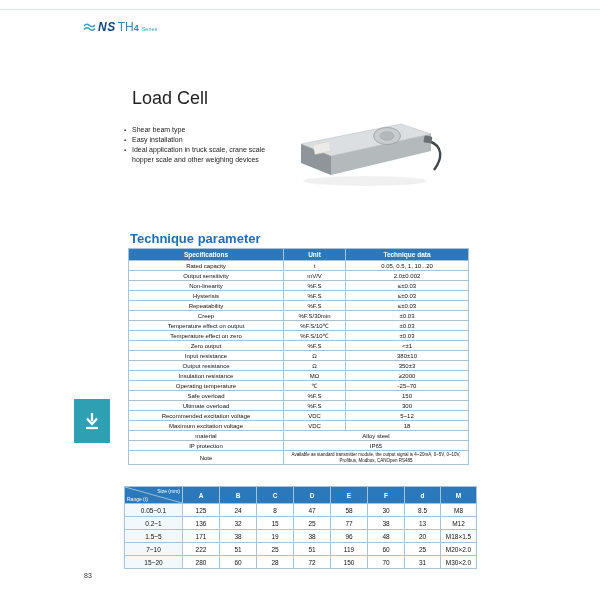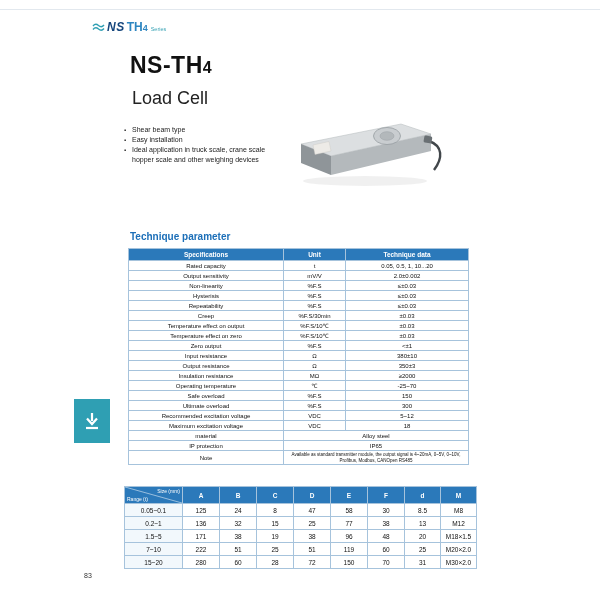--- a/index.html
+++ b/index.html
@@ -3,42 +3,42 @@
 <meta charset="utf-8">
 <style>
   * { margin:0; padding:0; box-sizing:border-box; }
   html,body { background:#fff; }
   body { width:600px; height:600px; font-family:"Liberation Sans", sans-serif; color:#1a1a1a; }
   .page { position:relative; width:600px; height:600px; background:#fff; overflow:hidden; }
 
   .topline { position:absolute; top:9px; left:0; width:600px; height:1px; background:#e2e8ee; }
 
   
-  .logo { position:absolute; left:92px; top:20px; display:flex; align-items:baseline; }
+  .logo { position:absolute; left:83px; top:20px; display:flex; align-items:baseline; }
   .logo svg { position:relative; top:1px; margin-right:2px; }
   .logo-ns { font-size:12px; font-weight:bold; font-style:italic; color:#14457c; letter-spacing:0.5px; }
-  .logo-th  { font-size:12px; font-weight:bold; color:#2e86c1; margin-left:2px; }
+  .logo-th  { font-size:12px; font-weight:normal; color:#2e86c1; margin-left:2px; }
   .logo-th4 { font-size:9px; font-weight:bold; color:#2e86c1; }
   .logo-series { font-size:5.5px; color:#3aa3b5; margin-left:3px; }
 
   
   .title { position:absolute; left:130px; top:52px; font-size:23px; font-weight:bold; color:#111; letter-spacing:0.5px; }
   .title .t4 { font-size:16px; }
   .subtitle { position:absolute; left:132px; top:88px; font-size:18px; color:#222; }
 
   
   .features { position:absolute; left:124px; top:125px; width:160px; list-style:none; }
   .features li { position:relative; font-size:7px; line-height:10px; color:#222; padding-left:8px; }
   .features li::before { content:"▪"; position:absolute; left:0; top:0; font-size:6px; color:#333; }
 
   
   .photo { position:absolute; left:283px; top:108px; width:165px; height:85px; }
 
   
-  .section-title { position:absolute; left:130px; top:231px; font-size:10px; font-weight:bold; color:#1c6fb8; }
+  .section-title { position:absolute; left:130px; top:231px; font-size:13px; font-weight:bold; color:#1c6fb8; }
 
   
   table { border-collapse:collapse; table-layout:fixed; }
   .spec-table { position:absolute; left:128px; top:248px; width:340px; font-size:6px; }
   .spec-table th, .spec-table td { border:1px solid #a6c3dc; text-align:center; vertical-align:middle; padding:0 2px; overflow:hidden; white-space:nowrap; }
   .spec-table th { background:#2b79ba; color:#fff; font-size:6.5px; font-weight:bold; height:12px; }
   .spec-table td { height:10px; color:#111; }
   .spec-table .note-cell { font-size:4.5px; line-height:1.25; white-space:normal; height:14px; padding:1px 3px; }
 
   
@@ -68,21 +68,20 @@
     <svg width="13" height="10" viewBox="0 0 13 10">
       <path d="M1 4 Q3.5 1 6.5 3.5 T12 3" fill="none" stroke="#2f9fb3" stroke-width="1.4"></path>
       <path d="M1 7.5 Q3.5 4.5 6.5 7 T12 6.5" fill="none" stroke="#2f9fb3" stroke-width="1.4"></path>
     </svg>
     <span class="logo-ns">NS</span>
     <span class="logo-th">TH</span>
     <span class="logo-th4">4</span>
     <span class="logo-series">Series</span>
   </div>
 
-  <div class="title"><span>NS-TH</span><span class="t4">4</span></div>
   <div class="subtitle">Load Cell</div>
 
   <ul class="features">
     <li>Shear beam type</li>
     <li>Easy installation</li>
     <li>Ideal application in truck scale, crane scale hopper scale and  other weighing devices</li>
   </ul>
 
   <svg class="photo" viewBox="0 0 165 85">
     <ellipse cx="82" cy="73" rx="62" ry="5" fill="#000" opacity="0.06"></ellipse>

